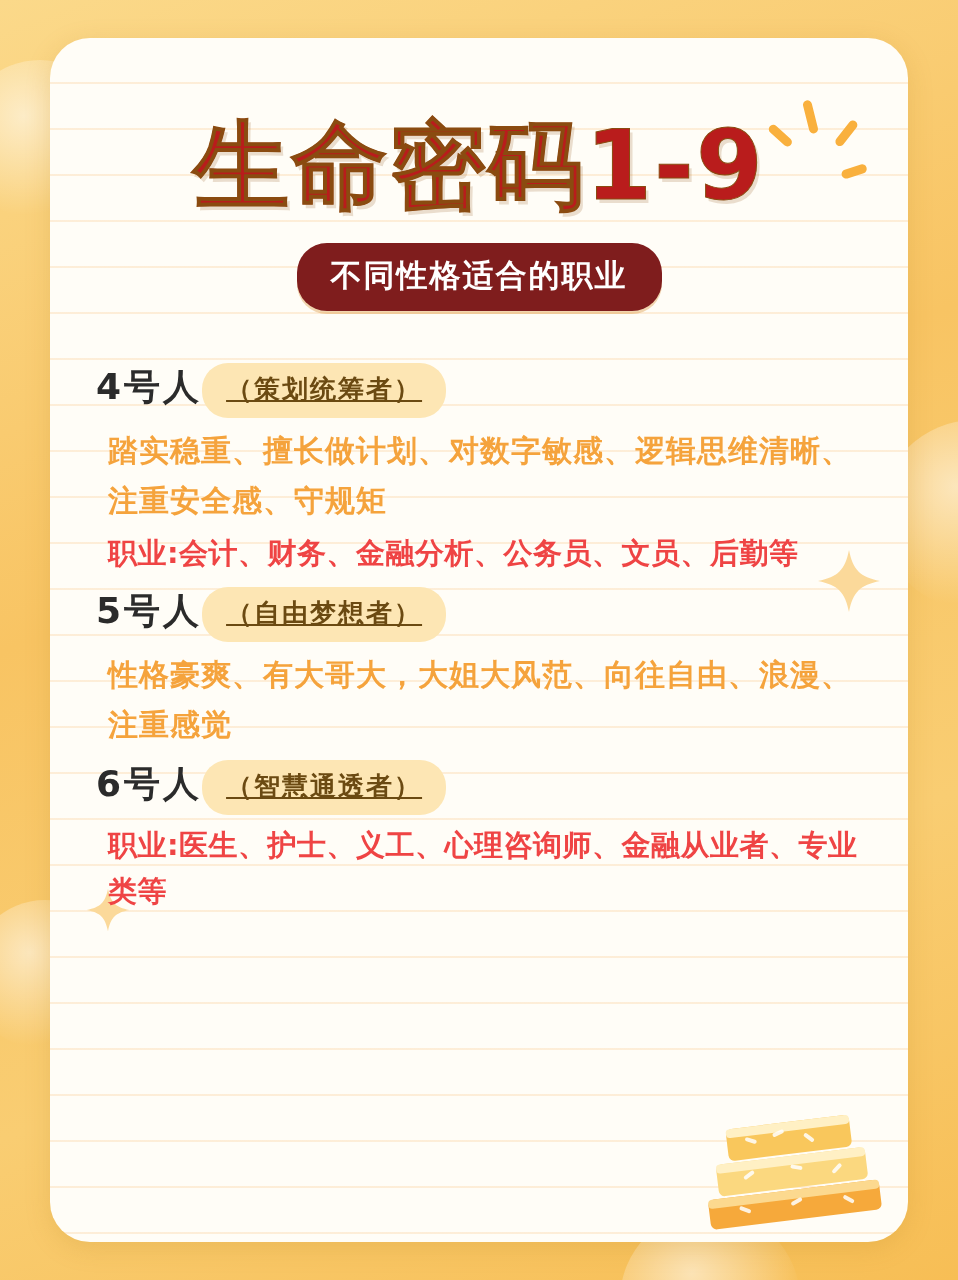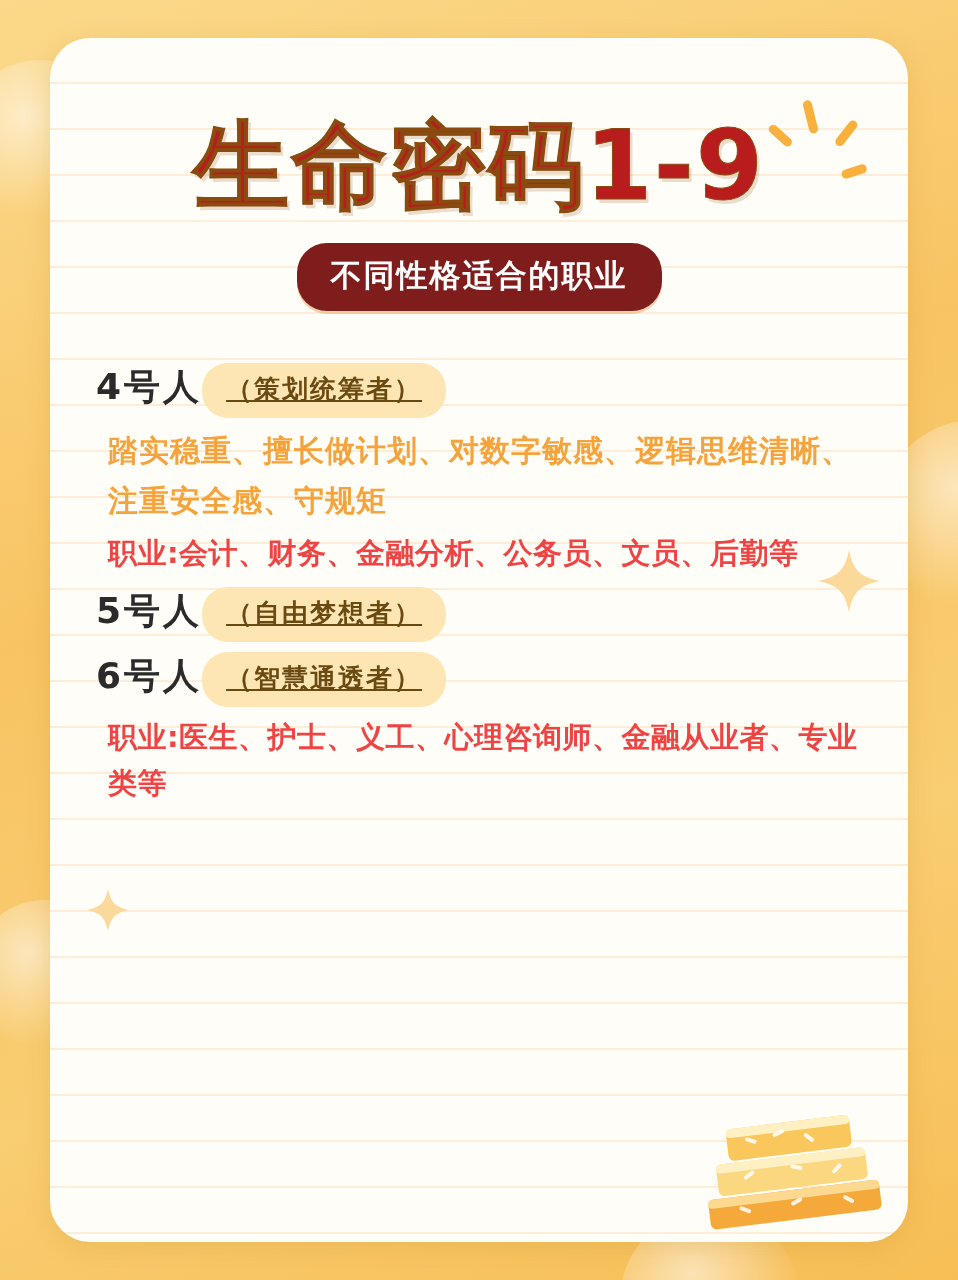--- a/index.html
+++ b/index.html
@@ -228,20 +228,21 @@
           </div>
           <p class="sec-desc">踏实稳重、擅长做计划、对数字敏感、逻辑思维清晰、注重安全感、守规矩</p>
           <p class="sec-job">职业:会计、财务、金融分析、公务员、文员、后勤等</p>
         </div>
 
         <div class="section">
           <div class="sec-head">
             <span class="sec-num">5号人</span>
             <span class="sec-tag">（自由梦想者）</span>
           </div>
+          <p class="sec-desc">性格豪爽、有大哥大，大姐大风范、向往自由、浪漫、注重感觉</p>
         </div>
 
         <div class="section">
           <div class="sec-head">
             <span class="sec-num">6号人</span>
             <span class="sec-tag">（智慧通透者）</span>
           </div>
           <p class="sec-job">职业:医生、护士、义工、心理咨询师、金融从业者、专业类等</p>
         </div>
 

